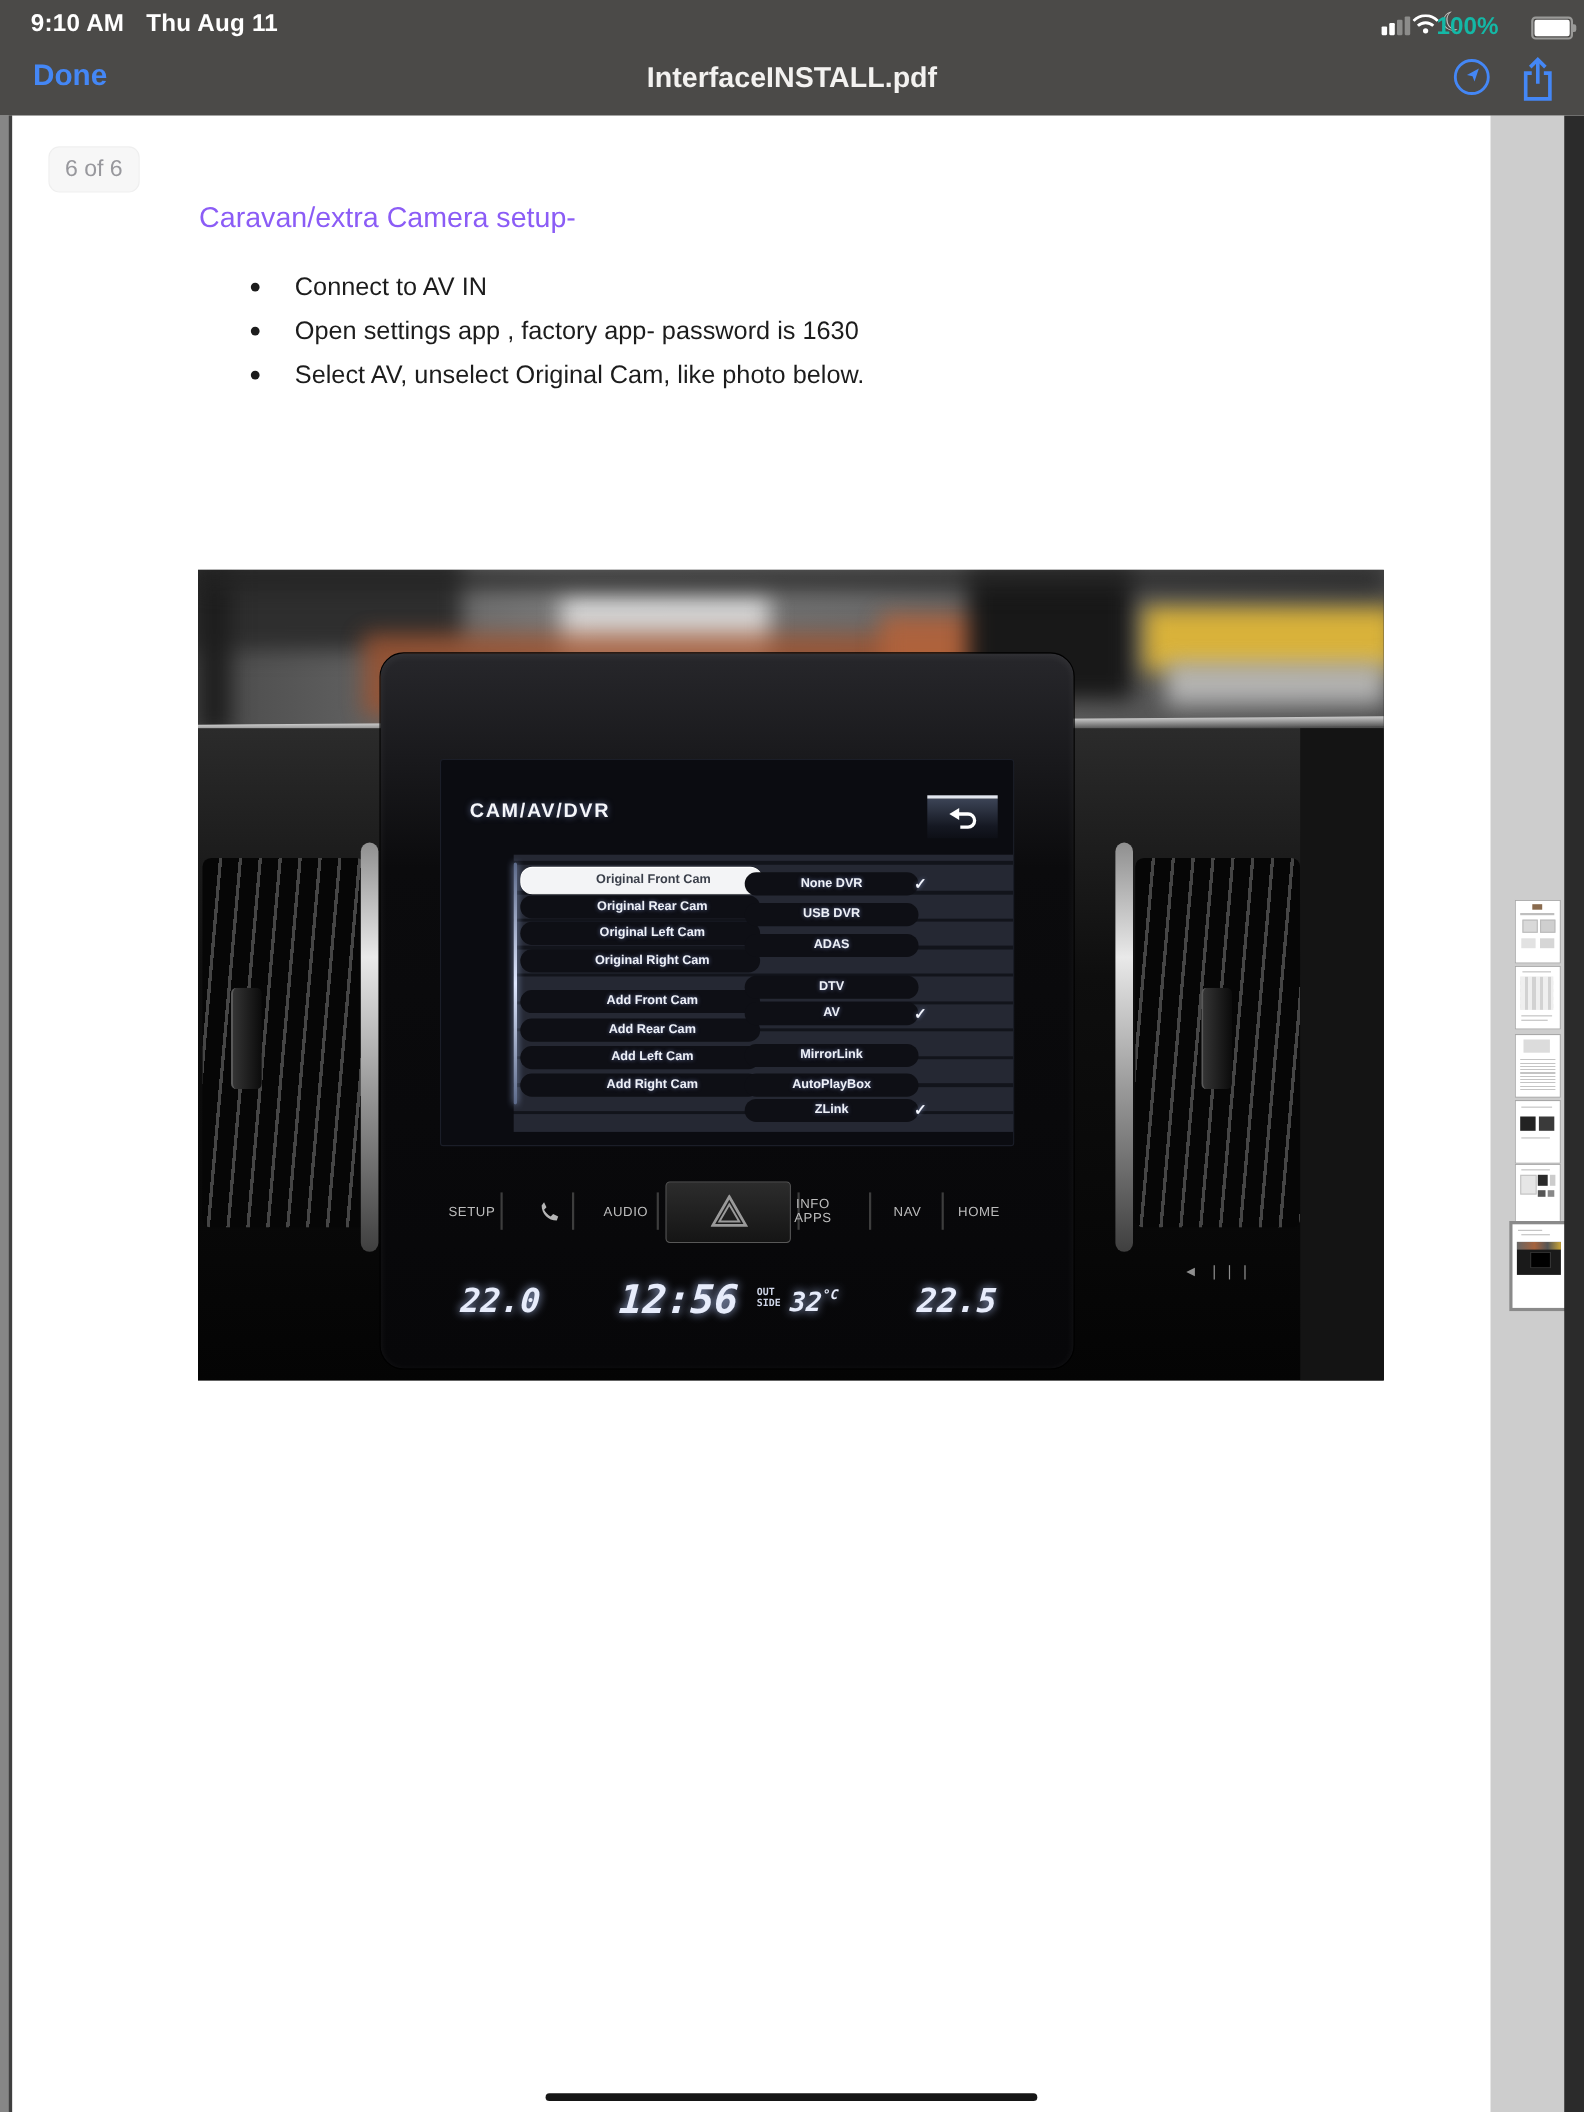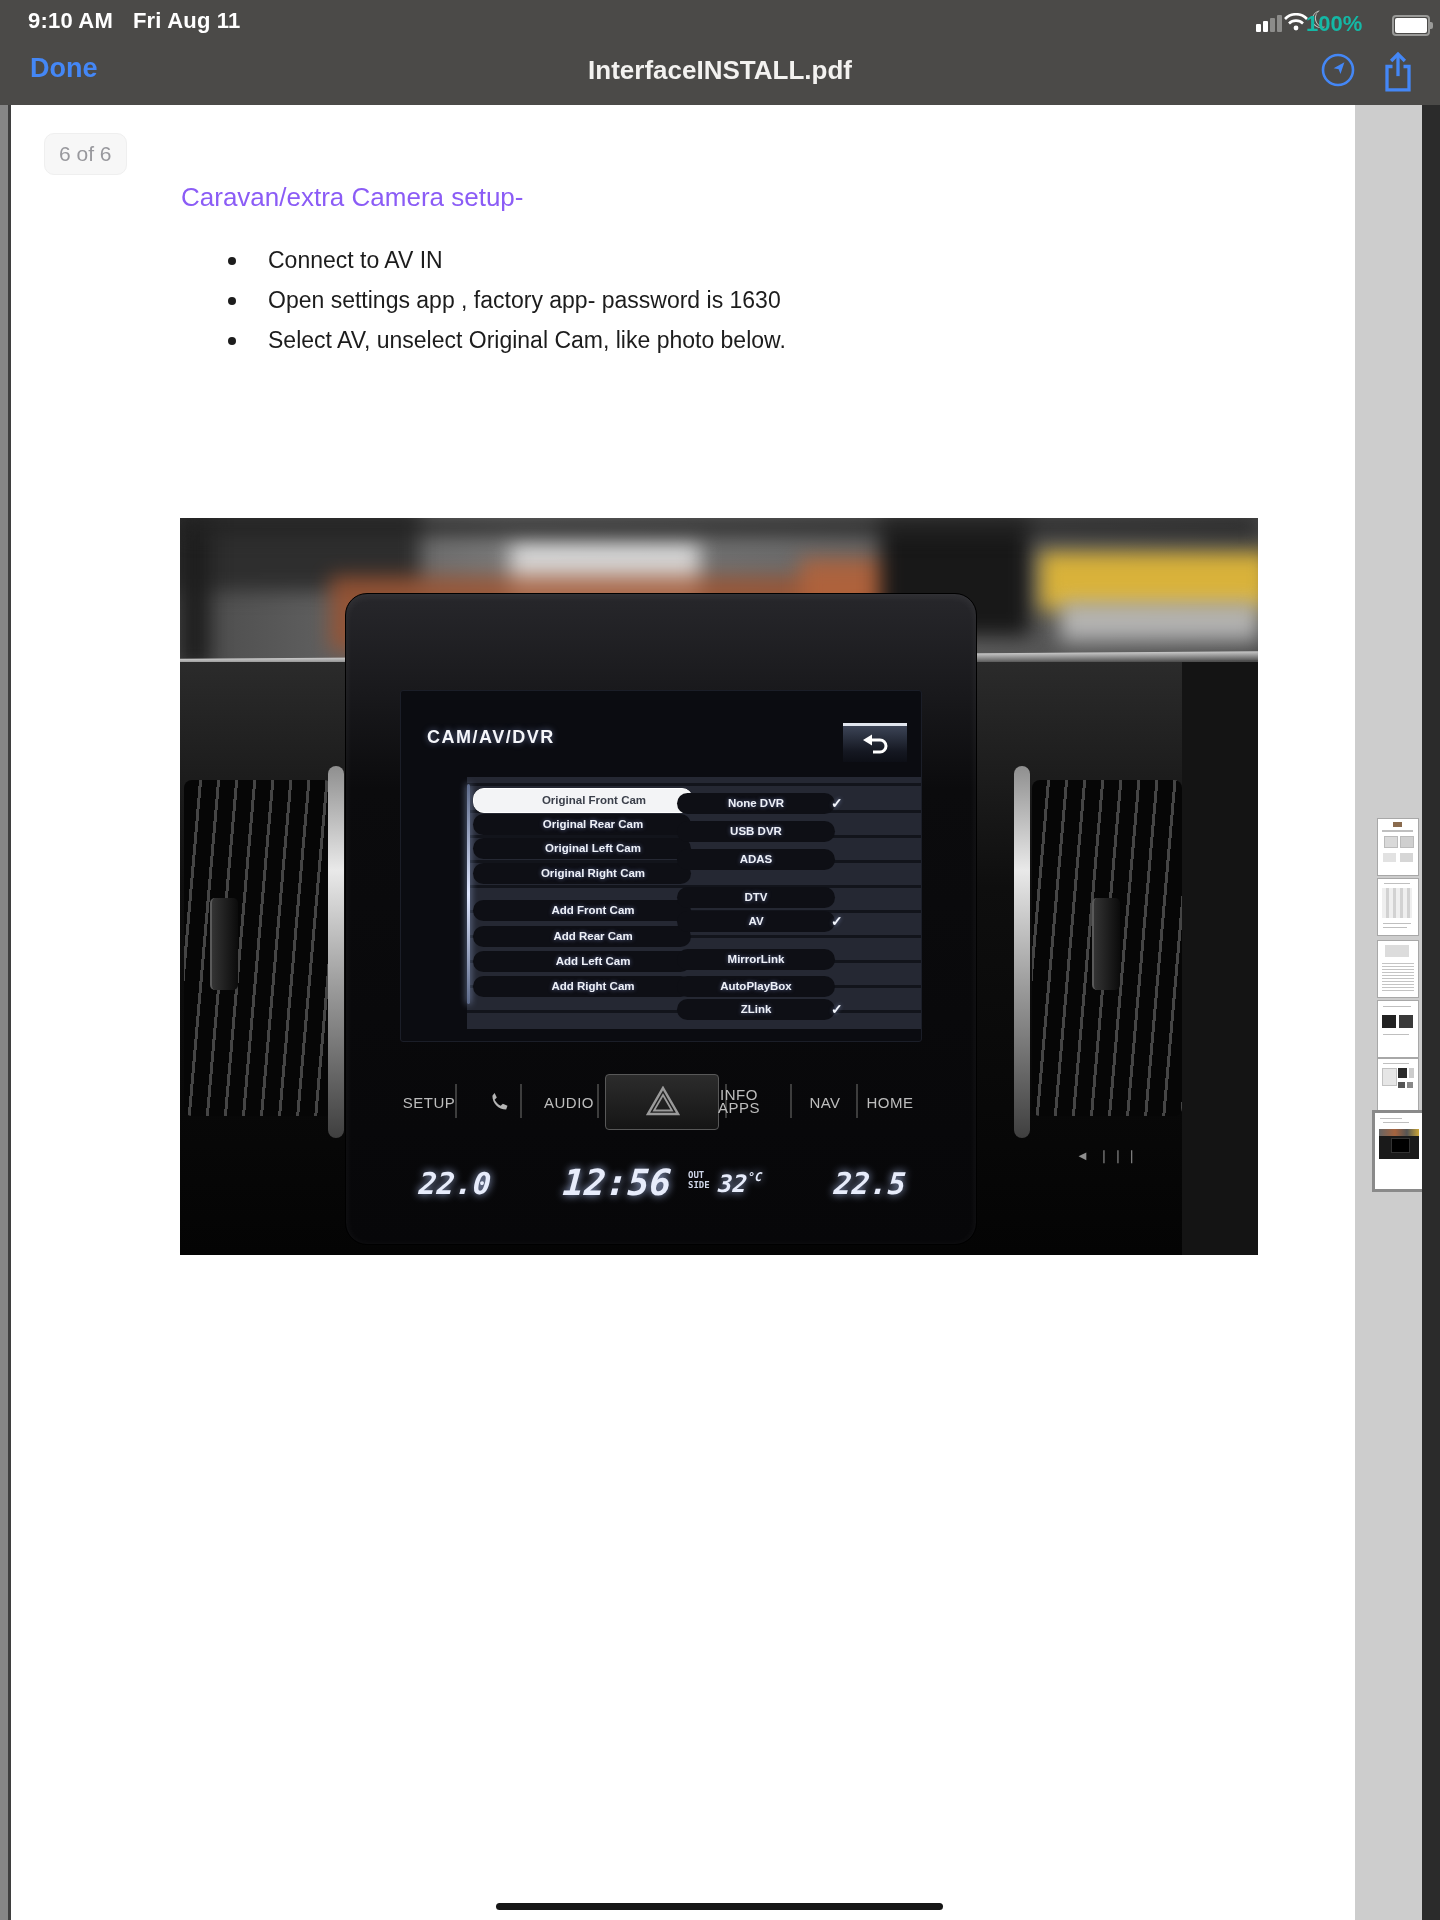--- a/index.html
+++ b/index.html
@@ -68,21 +68,21 @@
                background-position:0 11px;}
   .vline{position:absolute;left:66px;top:93px;width:3px;height:220px;border-radius:2px;
          background:linear-gradient(180deg,#5c6a8a,#dfe7ff 50%,#5c6a8a);box-shadow:0 0 7px #8fa2cf;}
   .mrow{position:absolute;height:21px;border-radius:11px;background:#0e0f15;color:#eef1f8;font-size:11.5px;font-weight:bold;
         line-height:21px;text-align:center;text-shadow:0 0 4px rgba(160,180,255,.55);}
   .mrow.left{left:72px;width:196px;padding-left:22px;}
   .mrow.right{left:276px;width:158px;}
   .mrow.pill{height:23px;background:#f3f4f6;color:#3a3f4a;text-shadow:none;border:1px solid #ffffff;line-height:23px;}
   .chk{position:absolute;left:430px;color:#f2f5fc;font-size:14px;font-weight:bold;text-shadow:0 0 4px rgba(170,190,255,.6);}
 
-  .hwlabel{position:absolute;transform:translateX(-50%);color:#bdbdbd;font-size:15px;letter-spacing:.5px;top:576px;}
+  .hwlabel{position:absolute;transform:translateX(-50%);color:#bdbdbd;font-size:12px;letter-spacing:.5px;top:576px;}
   .hwdiv{position:absolute;top:566px;width:2px;height:34px;background:#3d3d3d;}
   .hazard-btn{position:absolute;left:425px;top:556px;width:112px;height:54px;border:1px solid #585858;border-radius:4px;
               background:linear-gradient(180deg,#2c2c2c,#151515);}
   .seg{font-family:"DejaVu Sans Mono",monospace;font-weight:bold;font-style:italic;color:#e7ecfb;
        text-shadow:0 0 9px rgba(185,205,255,.85);position:absolute;transform:translateX(-50%) skewX(-4deg);}
   .outlabel{position:absolute;left:508px;top:652px;color:#cfd6e8;font-size:9px;line-height:10px;font-weight:bold;
             font-family:"DejaVu Sans Mono",monospace;}
 
   
   .sidebar{position:absolute;left:1355px;top:105px;width:67px;height:1815px;background:#cdcdcd;}
@@ -91,21 +91,21 @@
   .thumb.sel{left:17px;width:48px;height:76px;border:3px solid #8a8a8a;}
   .tline{position:absolute;background:#bfbfbf;height:2px;}
 
   .home-indicator{position:absolute;left:496px;top:1903px;width:447px;height:7px;border-radius:4px;background:#161616;cursor:pointer;}
 </style>
 </head>
 <body>
 
 <div class="topbar">
   <div class="status-left">
-    <span>9:10 AM</span><span>Fri Aug 11</span>
+    <span>9:10 AM</span><span>Thu Aug 11</span>
   </div>
   <div class="sigbars">
       <i></i>
       <i></i>
       <i></i>
       <i></i>
     </div>
   <svg class="abs" style="left:1284px;top:13px;" width="24" height="18" viewBox="0 0 24 18">
     <path d="M1 6 A15 15 0 0 1 23 6" fill="none" stroke="#ffffff" stroke-width="2.6"></path>
     <path d="M5 10.5 A10 10 0 0 1 19 10.5" fill="none" stroke="#ffffff" stroke-width="2.6"></path>

